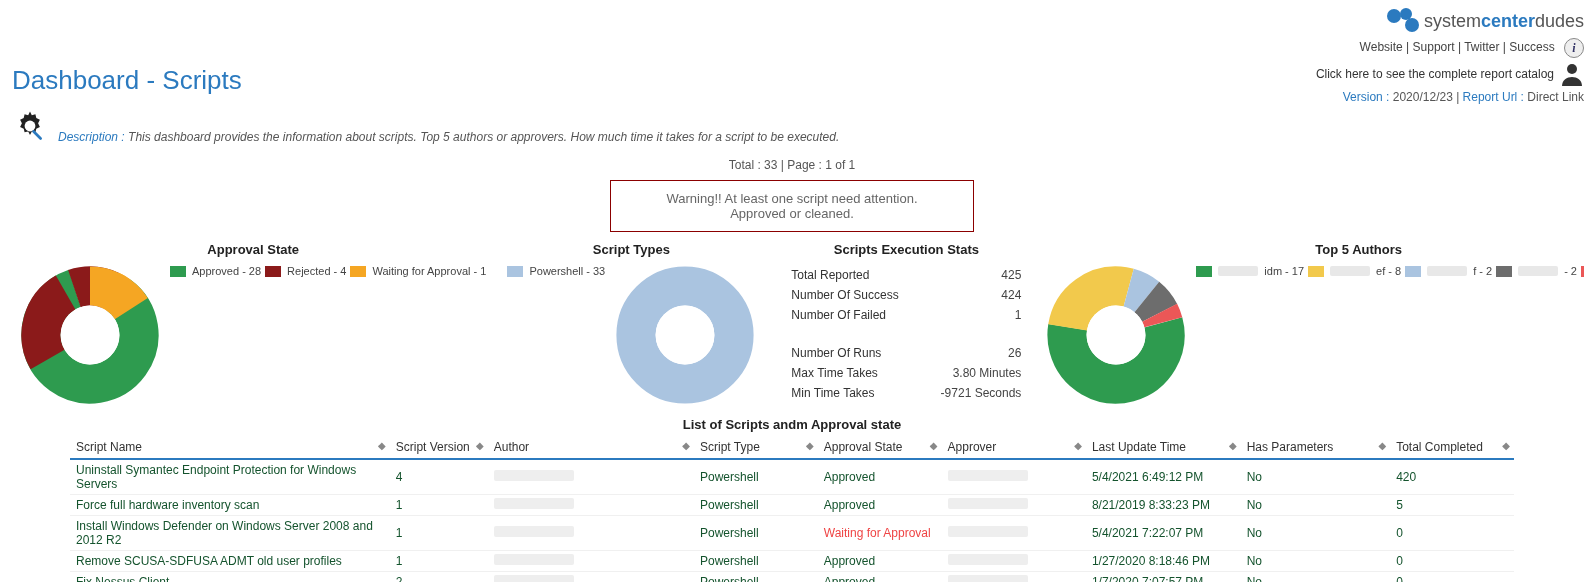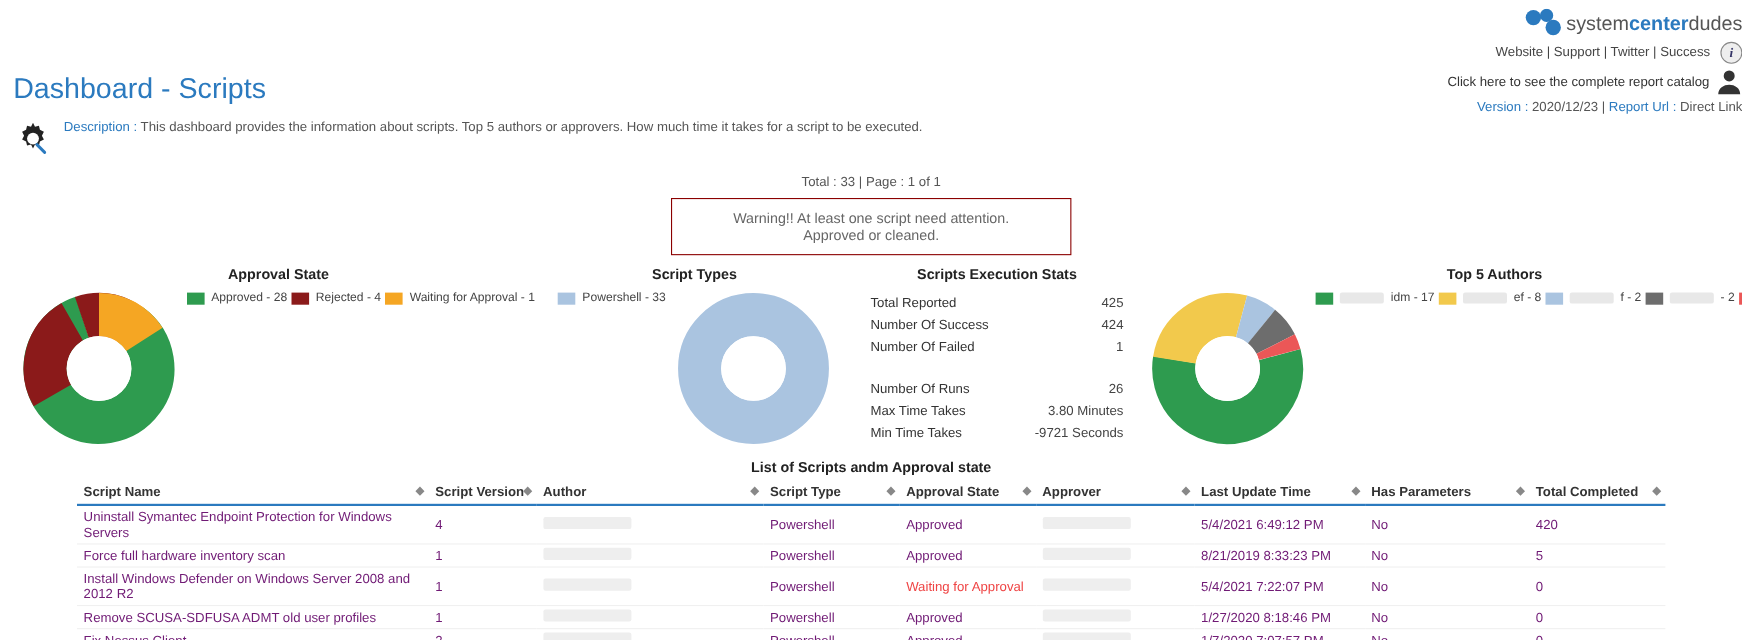--- a/index.html
+++ b/index.html
@@ -1,19 +1,19 @@
 <!DOCTYPE html>
 <html><head>
 <meta charset="utf-8">
 <style>
   * { box-sizing: border-box; margin: 0; padding: 0; }
   body { font-family: "Segoe UI", Tahoma, sans-serif; font-size: 12px; color: #333; background: #fff; width: 1584px; }
   .header { display: flex; align-items: flex-end; padding: 8px 0 4px 12px; }
   .title { font-size: 26px; color: #2b7abf; font-weight: 400; margin-bottom: 8px; }
-  .desc-row { display: flex; align-items: flex-start; gap: 10px; padding: 0 12px 6px 12px; }
+  .desc-row { display: flex; align-items: flex-end; gap: 10px; padding: 0 12px 6px 12px; font-style: italic; }
   .gear-icon { width: 36px; height: 36px; }
   .desc-text { color: #555; font-size: 12px; }
   .right-header { margin-left: auto; text-align: right; display: flex; flex-direction: column; align-items: flex-end; gap: 4px; }
   .logo-row { display: flex; align-items: center; gap: 0; }
   .logo-text { font-size: 18px; color: #555; }
   .logo-text .b1 { color: #2b7abf; font-weight: 600; }
   .links { font-size: 12px; color: #444; }
   .links a { color: #444; text-decoration: none; cursor: pointer; }
   .catalog-link { font-size: 12px; color: #333; cursor: pointer; display: flex; align-items: center; gap: 6px; }
   .person-icon { width: 24px; height: 24px; }
@@ -32,23 +32,23 @@
   .legend-swatch { width: 16px; height: 11px; display:inline-block; }
   .redacted { background: #e8e8e8; display: inline-block; width: 40px; height: 10px; border-radius: 2px; }
   .stats-block { font-size: 12px; color: #333; min-width: 230px; }
   .stats-row { display: flex; padding: 3px 0; }
   .stats-label { flex: 1; }
   .stats-val { min-width: 70px; text-align: right; color: #444; }
   .stats-gap { height: 18px; }
   .table-section { padding: 0 70px; }
   .table-title { text-align: center; font-size: 13px; font-weight: 600; color: #222; margin-bottom: 4px; }
   table { width: 100%; border-collapse: collapse; font-size: 12px; }
-  thead th { text-align: left; font-weight: 700; color: #333; border-bottom: 2px solid #2b7abf; padding: 4px 6px; position: relative; }
+  thead th { text-align: left; font-weight: 400; color: #333; border-bottom: 2px solid #2b7abf; padding: 4px 6px; position: relative; }
   .sort-icon { position: absolute; right: 4px; top: 4px; font-size: 10px; color: #888; cursor: pointer; }
-  tbody td { padding: 3px 6px; color: #701a75; }
+  tbody td { padding: 3px 6px; color: #14532d; }
   tbody tr { border-bottom: 1px solid #f0f0f0; }
   .waiting { color: #ef4444; }
   .author-blur { display:inline-block; width:80px; height:11px; background:#eee; border-radius:2px; }
 </style>
 </head>
 <body>
 
 <div class="header">
   <div>
     <div class="title">Dashboard - Scripts</div>

